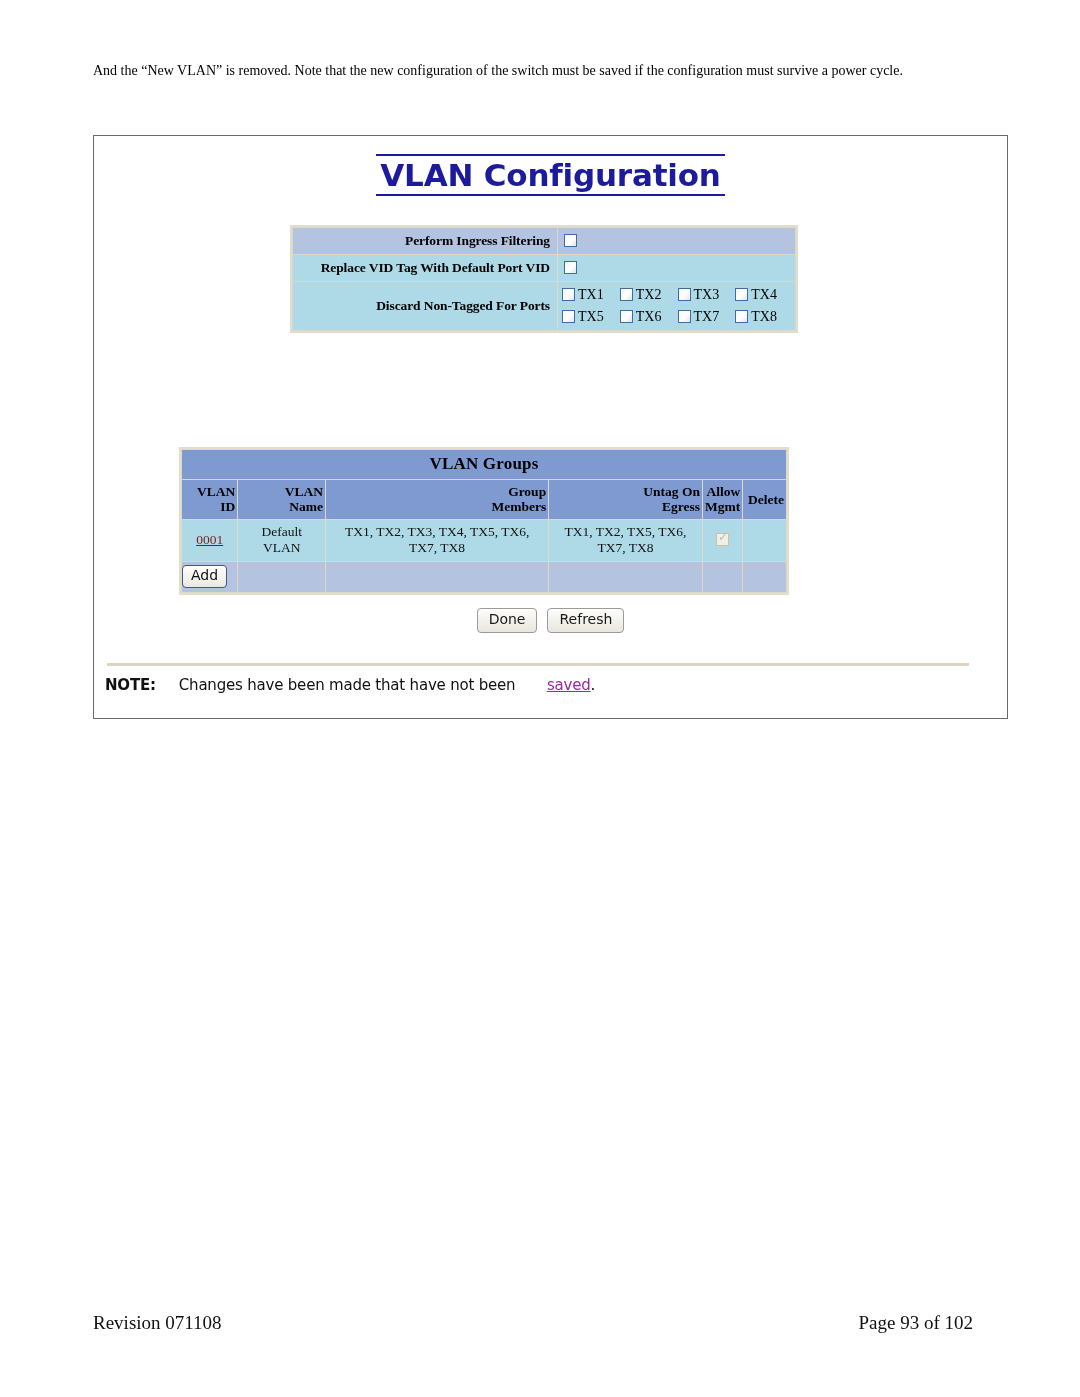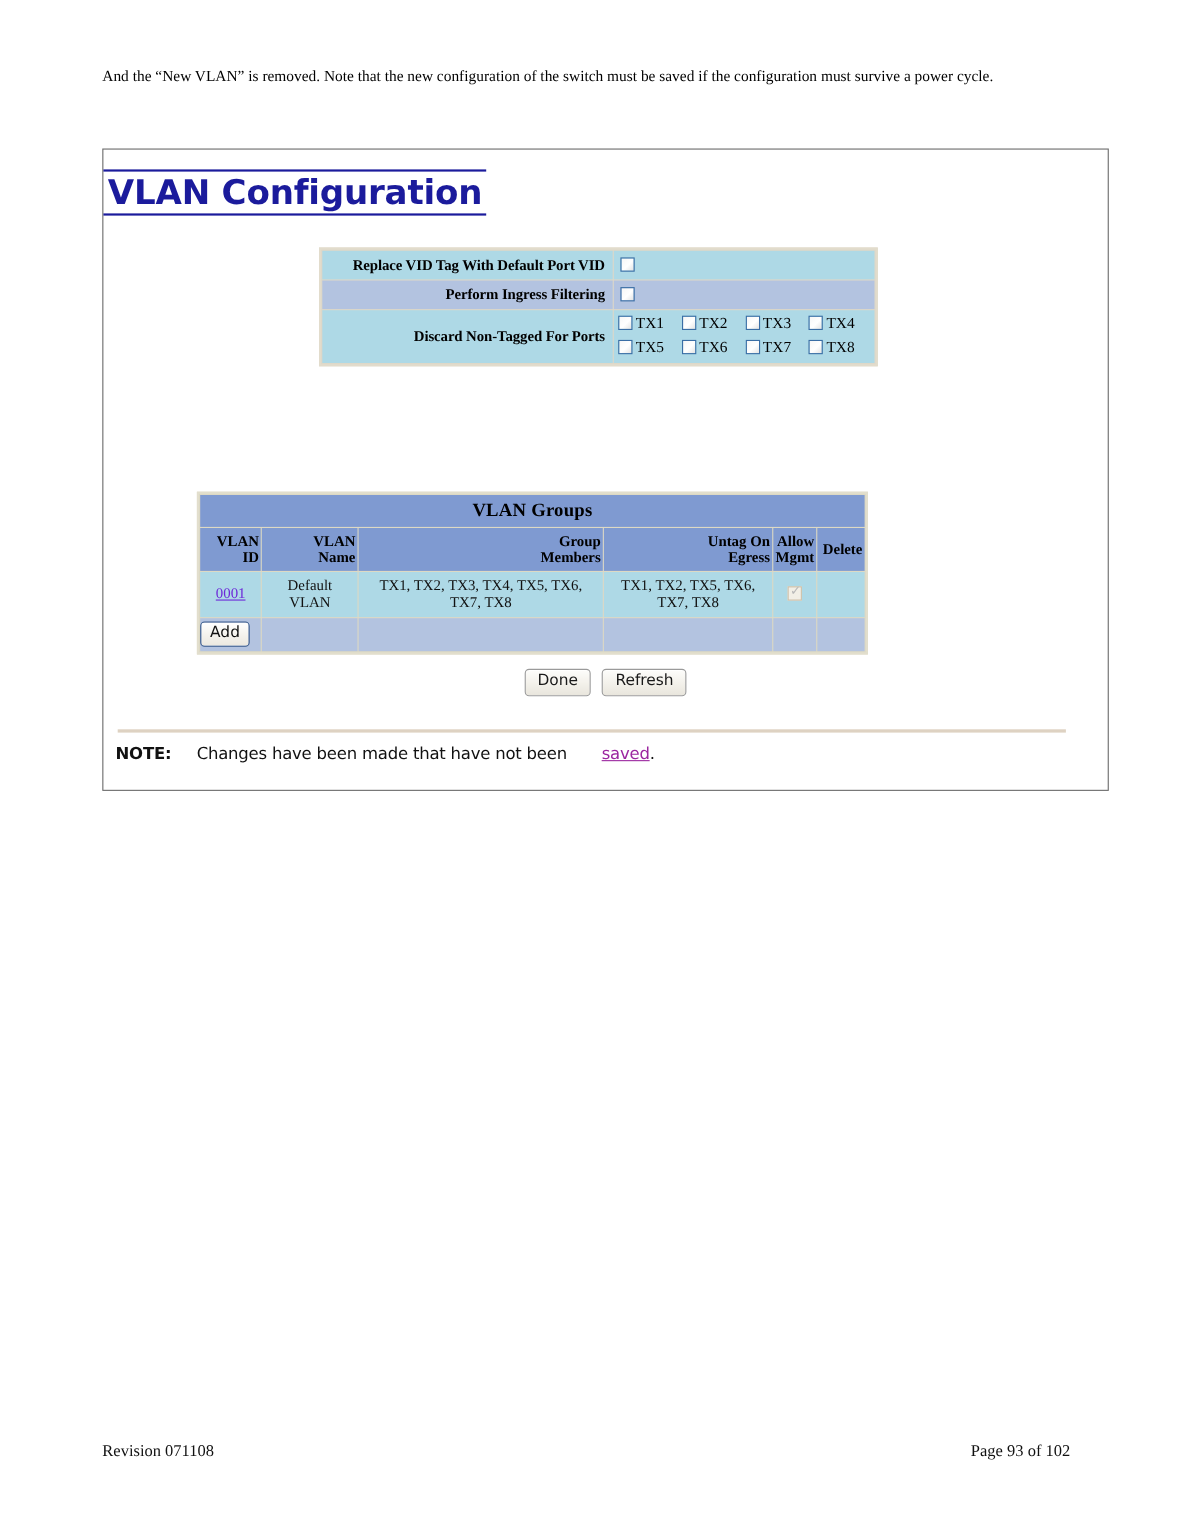--- a/index.html
+++ b/index.html
@@ -39,21 +39,21 @@
     border: 1px solid #6a6a6a;
     box-sizing: border-box;
   }
 
   
   #vlan-title-wrap {
     position: absolute;
     left: 0;
     top: 18px;
     width: 100%;
-    text-align: left;
+    text-align: center;
   }
   #vlan-title {
     display: inline-block;
     font-family: "DejaVu Sans", sans-serif;
     font-weight: bold;
     font-size: 31px;
     letter-spacing: -0.2px;
     color: #1b1b9c;
     border-top: 2px solid #1b1b9c;
     border-bottom: 2px solid #1b1b9c;
@@ -190,21 +190,21 @@
   .gt-cell {
     text-align: center;
     padding: 4px 4px 5px 4px !important;
     font-size: 13.5px;
     color: #111;
   }
   .r-cy { background: #aed9e6; }
   .r-bl { background: #b3c3e0; }
 
   .vlan-link {
-    color: #6d28d9;
+    color: #7f1d1d;
     text-decoration: underline;
     font-size: 13.5px;
   }
 
   .col-id    { width: 56px; }
   .col-name  { width: 100px; }
   .col-grp   { width: 292px; }
   .col-untag { width: 199px; }
   .col-allow { width: 35px; }
   .col-del   { width: 40px; }
@@ -261,49 +261,49 @@
     margin-left: 27px;
   }
 
   
   #doc-footer {
     position: absolute;
     left: 93px;
     top: 1312px;
     width: 880px;
     font-family: "Liberation Serif", serif;
-    font-size: 15px;
+    font-size: 19px;
     color: #111;
     display: flex;
     justify-content: space-between;
     align-items: center;
   }
 </style>
 </head>
 <body>
 
 <div id="intro">And the “New VLAN” is removed. Note that the new configuration of the switch must be saved if the configuration must survive a power cycle.</div>
 
 <div id="shot-frame">
 
   <div id="vlan-title-wrap">
     <span id="vlan-title">VLAN Configuration</span>
   </div>
 
   <table id="settings-table">
     <tbody>
       <tr>
+        <td class="st-label row-bl">Perform Ingress Filtering</td>
+        <td class="st-field row-bl">
+          <span class="cb"></span>
+        </td>
+      </tr>
+      <tr>
         <td class="st-label row-cy">Replace VID Tag With Default Port VID</td>
         <td class="st-field row-cy">
-          <span class="cb"></span>
-        </td>
-      </tr>
-      <tr>
-        <td class="st-label row-bl">Perform Ingress Filtering</td>
-        <td class="st-field row-bl">
           <span class="cb"></span>
         </td>
       </tr>
       <tr>
         <td class="st-label row-cy">Discard Non-Tagged For Ports</td>
         <td class="row-cy">
           <div class="port-grid">
             <span class="port-item"><span class="cb"></span><span>TX1</span></span>
             <span class="port-item"><span class="cb"></span><span>TX2</span></span>
             <span class="port-item"><span class="cb"></span><span>TX3</span></span>

